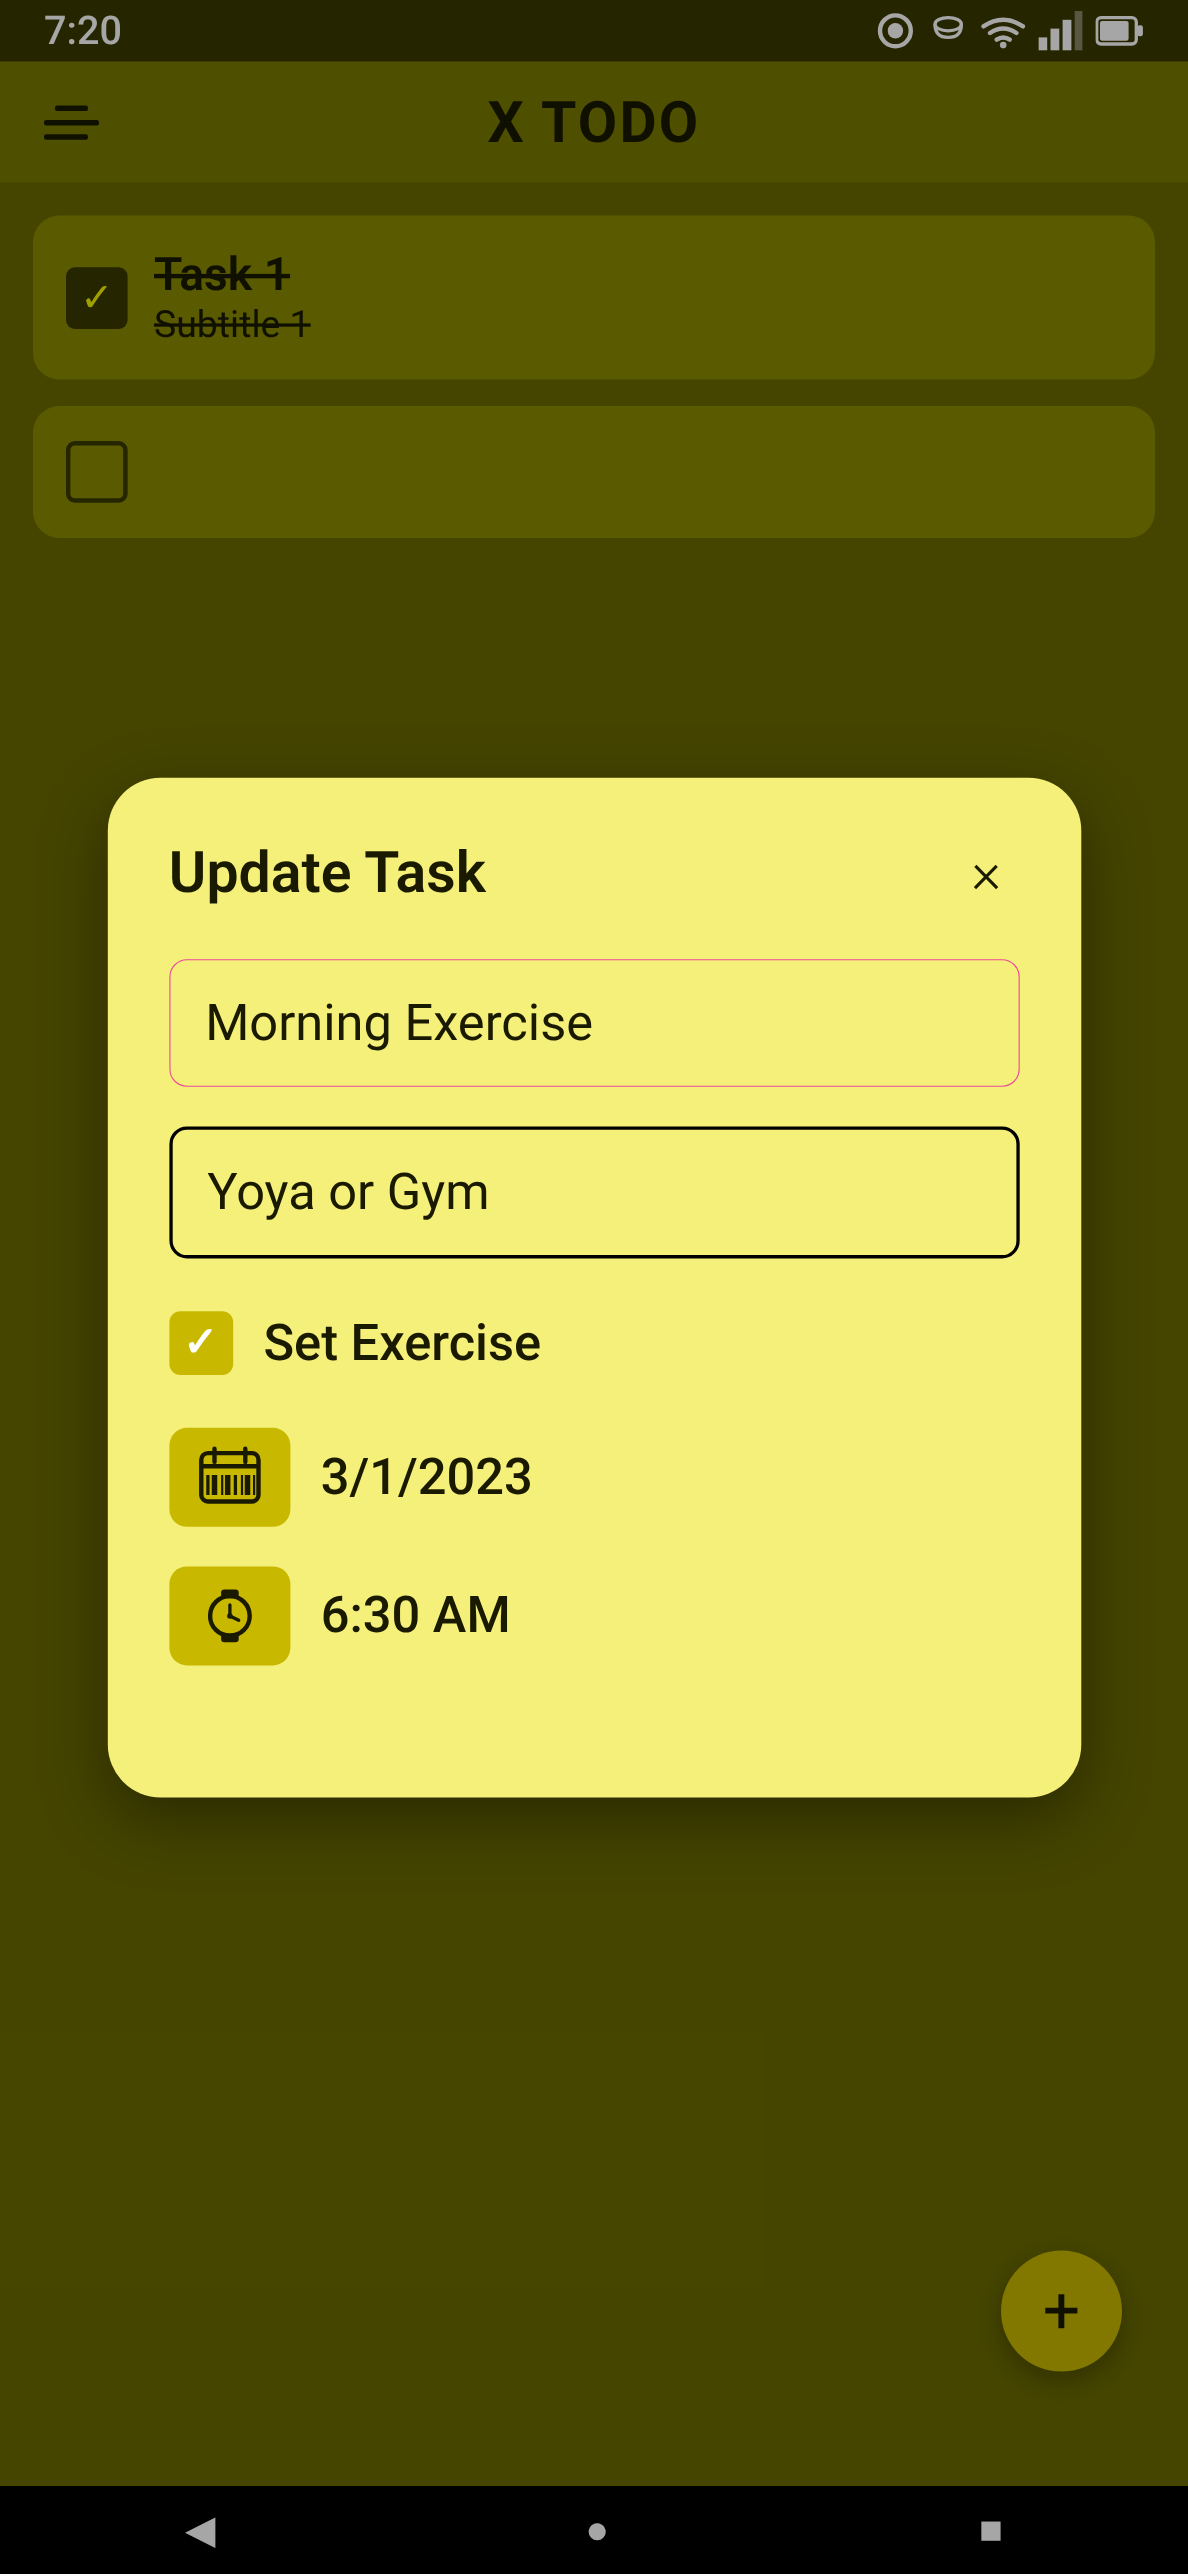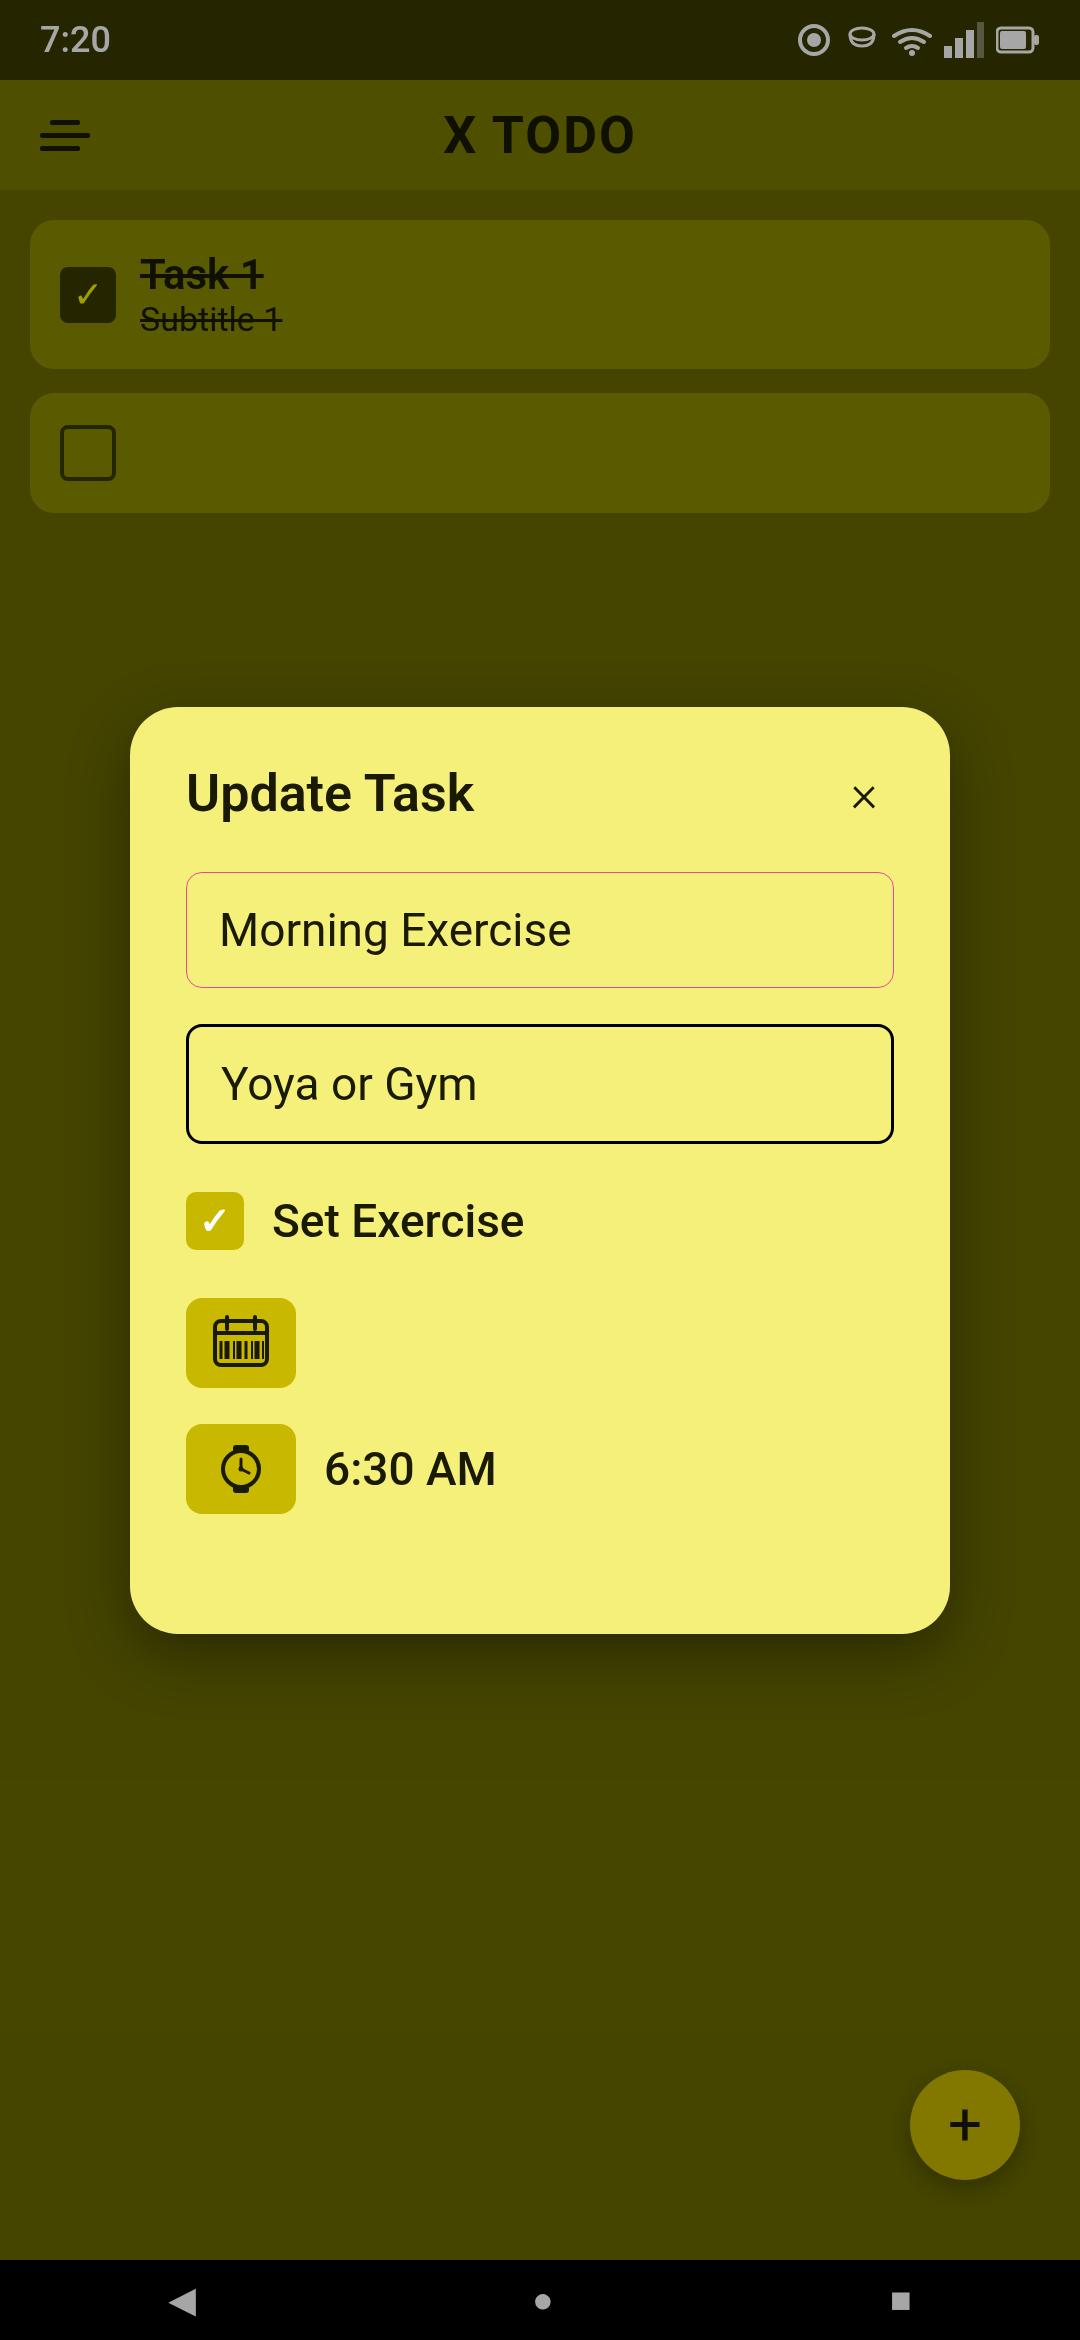--- a/index.html
+++ b/index.html
@@ -10,21 +10,21 @@
       height: 2340px;
       background: #6b6b00;
       font-family: 'Roboto', sans-serif;
       overflow: hidden;
       position: relative;
     }
 
     
     .status-bar {
       width: 100%;
-      height: 80px;
+      height: 56px;
       background: #3a3a00;
       display: flex;
       align-items: center;
       justify-content: space-between;
       padding: 0 40px;
     }
     .status-time {
       color: #fff;
       font-size: 36px;
       font-weight: 500;
@@ -182,21 +182,21 @@
       display: flex;
       align-items: center;
       justify-content: center;
       z-index: 100;
     }
 
     
     .modal {
       background: #f5f07a;
       border-radius: 48px;
-      width: 820px;
+      width: 885px;
       padding: 56px 56px 60px 56px;
       box-shadow: 0 20px 60px rgba(0,0,0,0.4);
     }
     .modal-header {
       display: flex;
       align-items: center;
       justify-content: space-between;
       margin-bottom: 48px;
     }
     .modal-title {
@@ -441,20 +441,21 @@
           <line x1="10" y1="28" x2="10" y2="46" stroke="#1a1a00" stroke-width="3"></line>
           <line x1="16" y1="28" x2="16" y2="46" stroke="#1a1a00" stroke-width="5"></line>
           <line x1="23" y1="28" x2="23" y2="46" stroke="#1a1a00" stroke-width="2"></line>
           <line x1="28" y1="28" x2="28" y2="46" stroke="#1a1a00" stroke-width="5"></line>
           <line x1="35" y1="28" x2="35" y2="46" stroke="#1a1a00" stroke-width="3"></line>
           <line x1="41" y1="28" x2="41" y2="46" stroke="#1a1a00" stroke-width="2"></line>
           <line x1="46" y1="28" x2="46" y2="46" stroke="#1a1a00" stroke-width="5"></line>
           <line x1="52" y1="28" x2="52" y2="46" stroke="#1a1a00" stroke-width="2"></line>
         </svg>
       </div>
+      <span class="date-value">3/1/2023</span>
     </div>
 
     
     <div class="time-row">
       <div class="time-icon-btn">
 
         <svg width="60" height="60" viewBox="0 0 60 60">
           <circle cx="30" cy="30" r="18" stroke="#1a1a00" stroke-width="4" fill="none"></circle>
           <rect x="22" y="6" width="16" height="8" rx="3" fill="#1a1a00"></rect>
           <rect x="22" y="46" width="16" height="8" rx="3" fill="#1a1a00"></rect>

